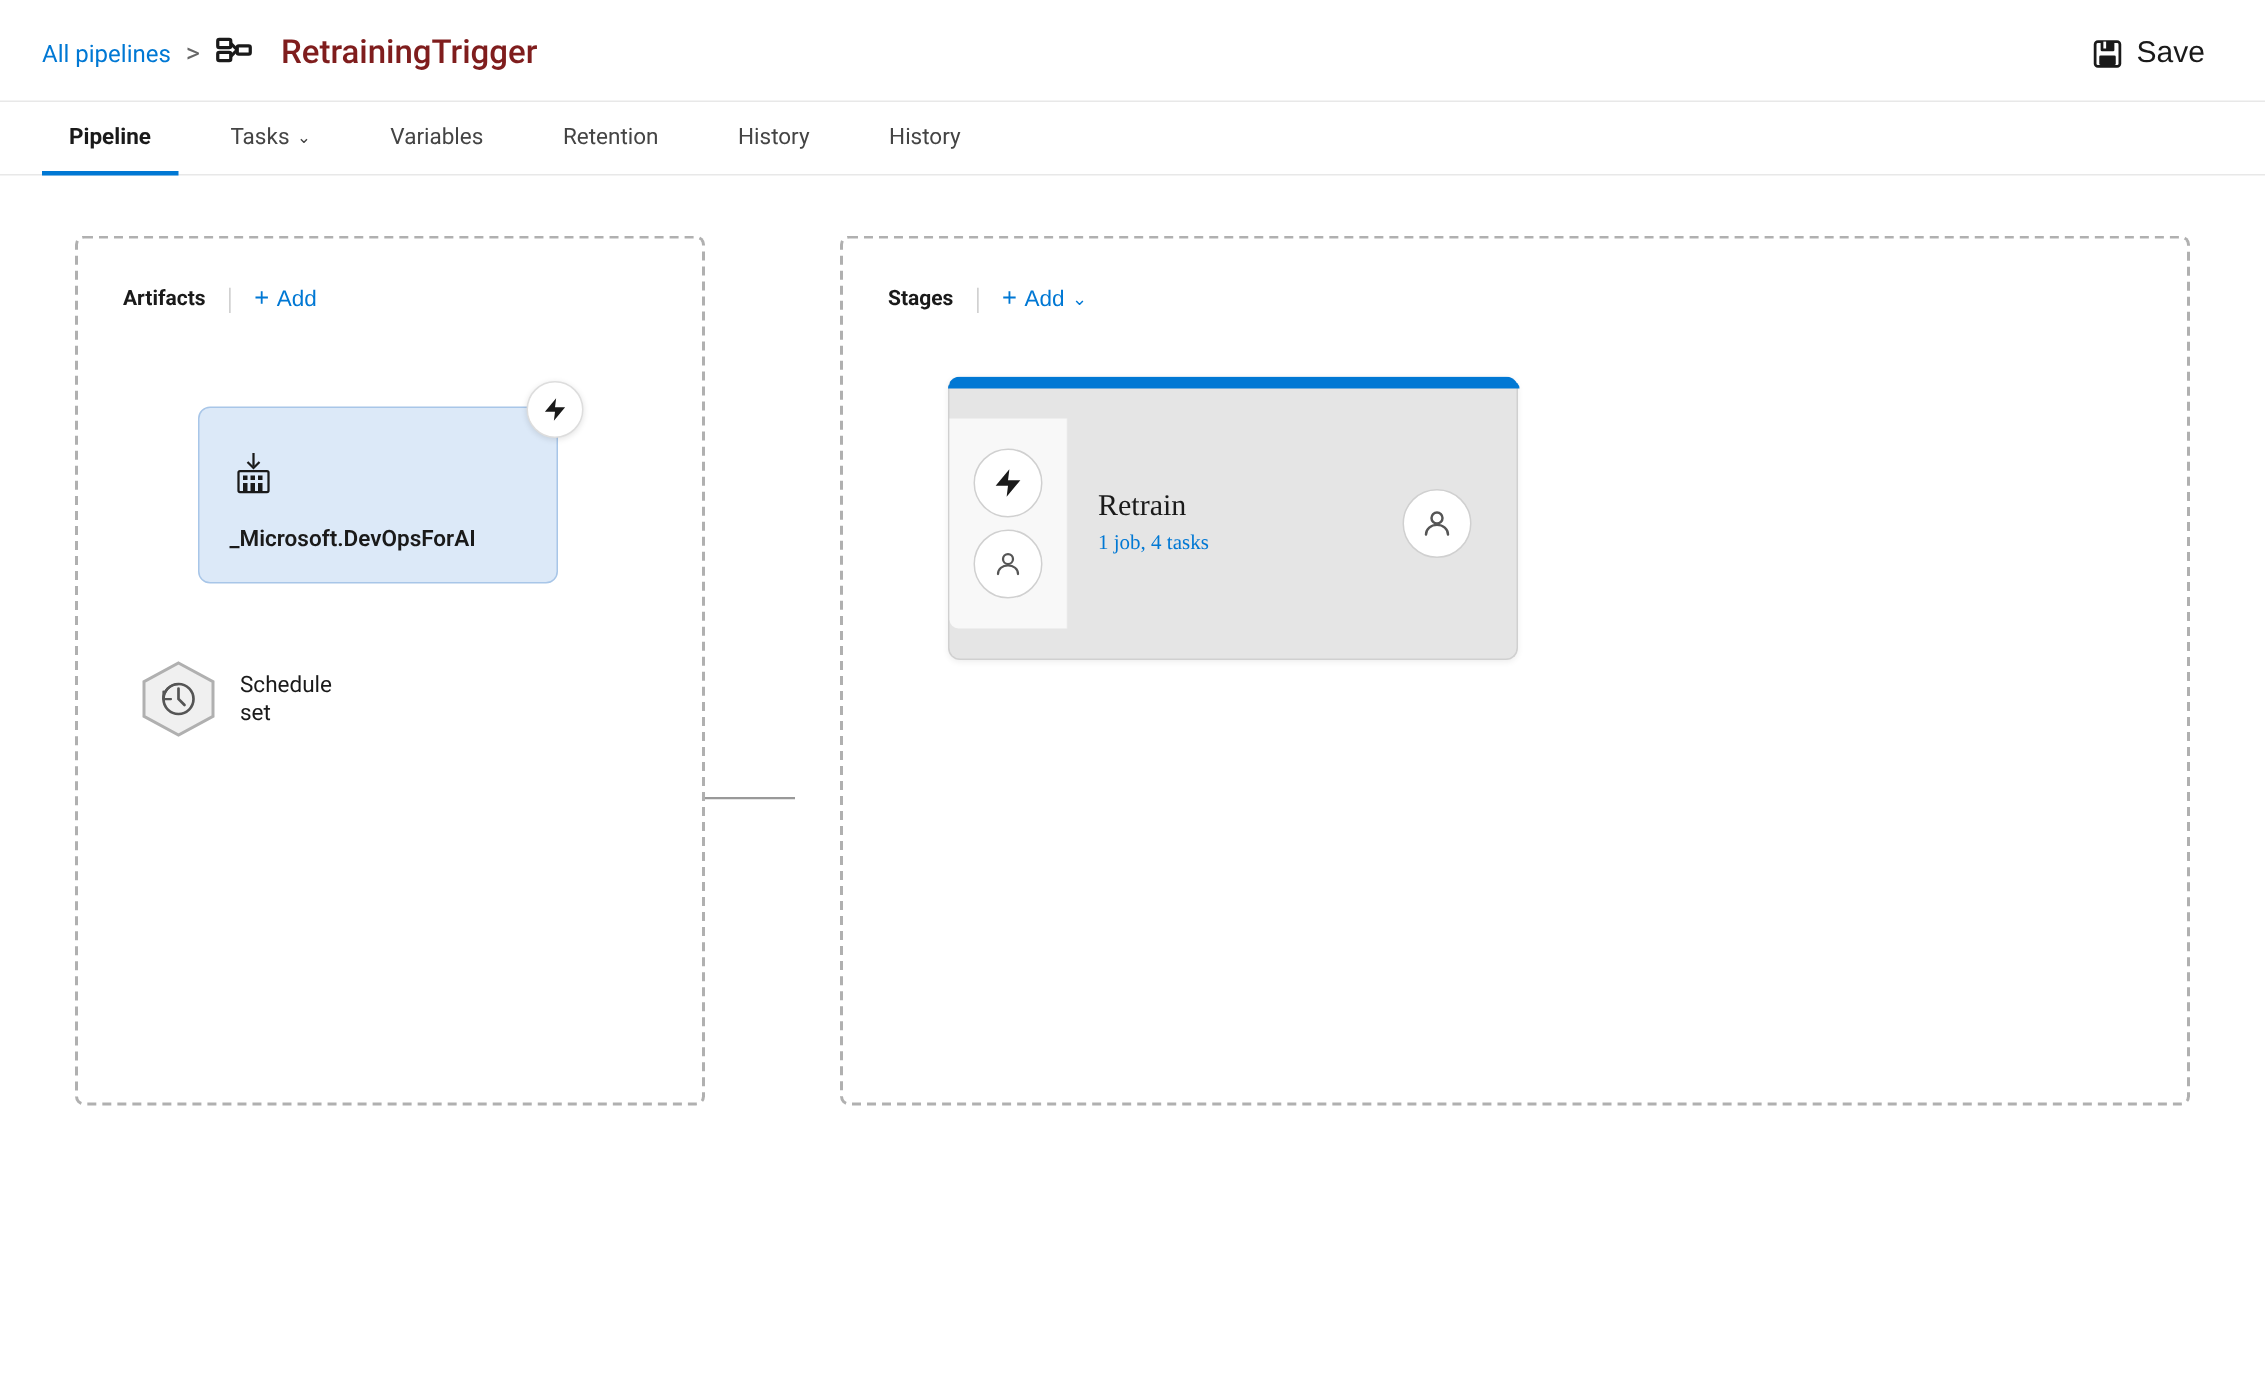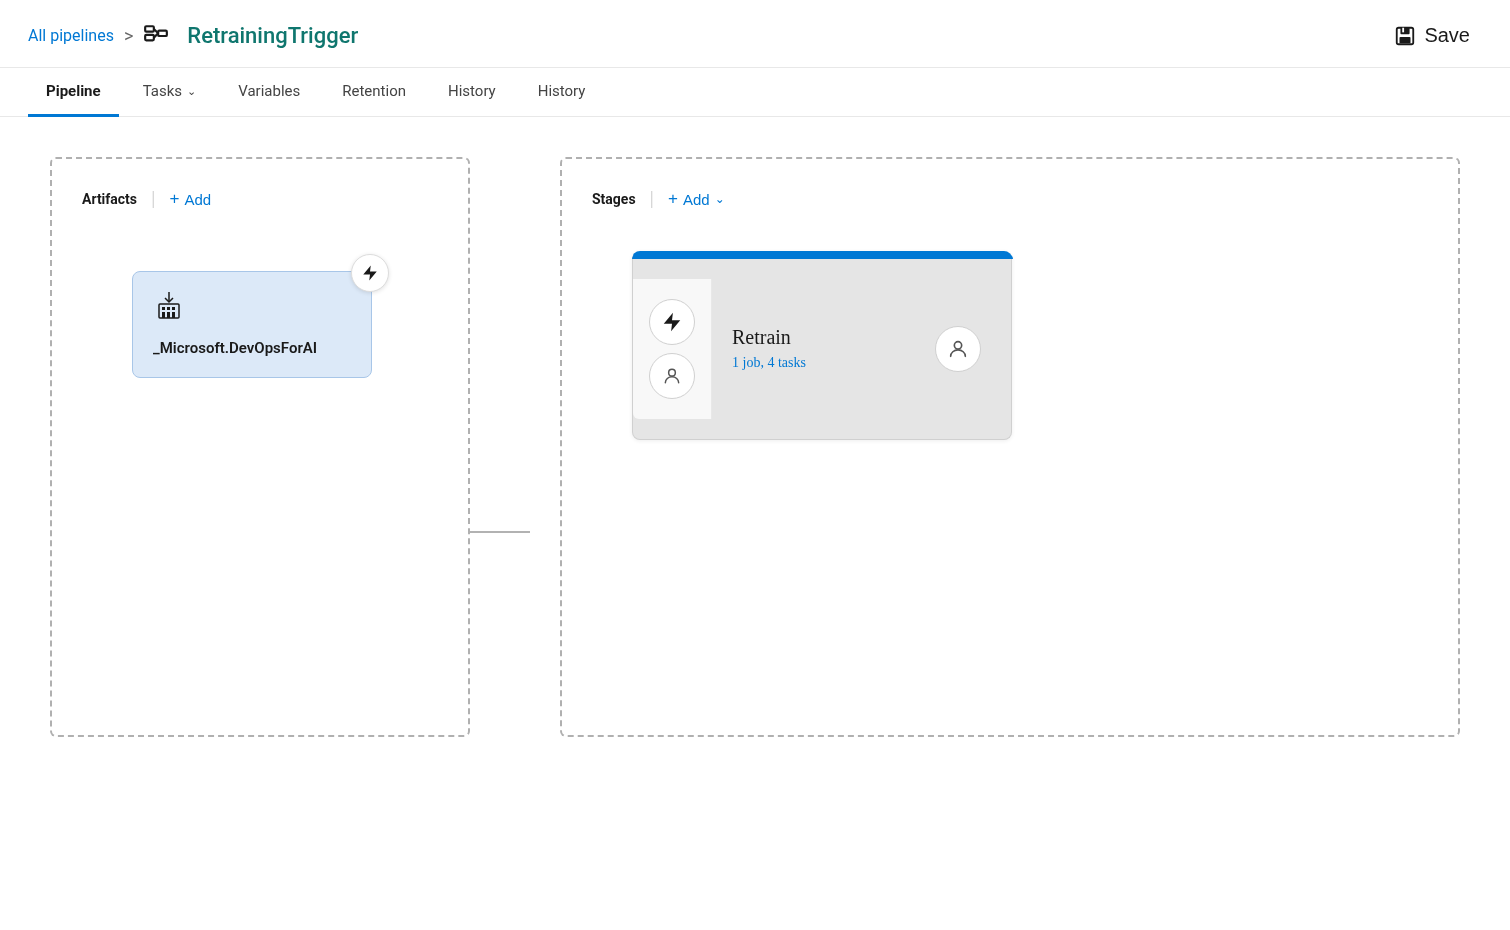--- a/index.html
+++ b/index.html
@@ -35,41 +35,41 @@
       color: #666;
       font-size: 18px;
     }
     .pipeline-icon {
       display: flex;
       align-items: center;
     }
     .pipeline-title {
       font-size: 22px;
       font-weight: 500;
-      color: #0f766e;
+      color: #7f1d1d;
       margin-left: 8px;
     }
     .save-btn {
       display: flex;
       align-items: center;
       gap: 8px;
       border: none;
       background: none;
       font-size: 20px;
       color: #1a1a1a;
       cursor: pointer;
       padding: 6px 12px;
       border-radius: 4px;
     }
 
     
     .nav-tabs {
       display: flex;
       align-items: center;
-      gap: 6px;
+      gap: 17px;
       padding: 0 28px;
       border-bottom: 1px solid #e8e8e8;
     }
     .nav-tab {
       padding: 14px 18px;
       font-size: 15px;
       cursor: pointer;
       border-bottom: 3px solid transparent;
       margin-bottom: -1px;
       color: #444;
@@ -140,21 +140,21 @@
       border: none;
       background: none;
       padding: 0;
     }
 
     
     .artifact-card {
       background: #dce9f8;
       border: 1.5px solid #a8c6e8;
       border-radius: 8px;
-      padding: 18px 20px 18px 20px;
+      padding: 28px 20px 18px 20px;
       width: 240px;
       position: relative;
       margin-left: 30px;
       margin-top: 10px;
     }
     .artifact-card-icon {
       font-size: 26px;
       margin-bottom: 10px;
       display: block;
     }
@@ -373,20 +373,37 @@
 
         <div class="trigger-badge">
           <svg width="18" height="18" viewBox="0 0 24 24" fill="none" stroke="#1a1a1a" stroke-width="2.2">
             <polygon points="13 2 3 14 12 14 11 22 21 10 12 10 13 2" fill="#1a1a1a" stroke="none"></polygon>
           </svg>
         </div>
       </div>
     </div>
 
     
+    <div class="schedule-set">
+      <div class="schedule-hex">
+        <svg viewBox="0 0 54 54" width="54" height="54">
+          <polygon points="27,3 50,15.5 50,38.5 27,51 4,38.5 4,15.5" fill="#f0f0f0" stroke="#b0b0b0" stroke-width="2"></polygon>
+
+          <circle cx="27" cy="27" r="10" stroke="#555" stroke-width="1.8" fill="none"></circle>
+          <polyline points="27,20 27,27 31,31" stroke="#555" stroke-width="1.8" fill="none" stroke-linecap="round"></polyline>
+
+          <path d="M17,27 A10,10 0 0,1 27,17" stroke="#555" stroke-width="1.5" fill="none"></path>
+          <polyline points="17,22 17,27 22,27" stroke="#555" stroke-width="1.5" fill="none" stroke-linecap="round"></polyline>
+        </svg>
+      </div>
+      <div class="schedule-label">
+        <div>Schedule</div>
+        <div>set</div>
+      </div>
+    </div>
   </div>
 
   <div style="display:flex; align-items:center; margin-top:170px; flex-shrink:0;">
     <svg width="60" height="4" viewBox="0 0 60 4">
       <line x1="0" y1="2" x2="60" y2="2" stroke="#999" stroke-width="1.5"></line>
     </svg>
   </div>
 
   <div class="stages-box">
     <div class="section-header">

